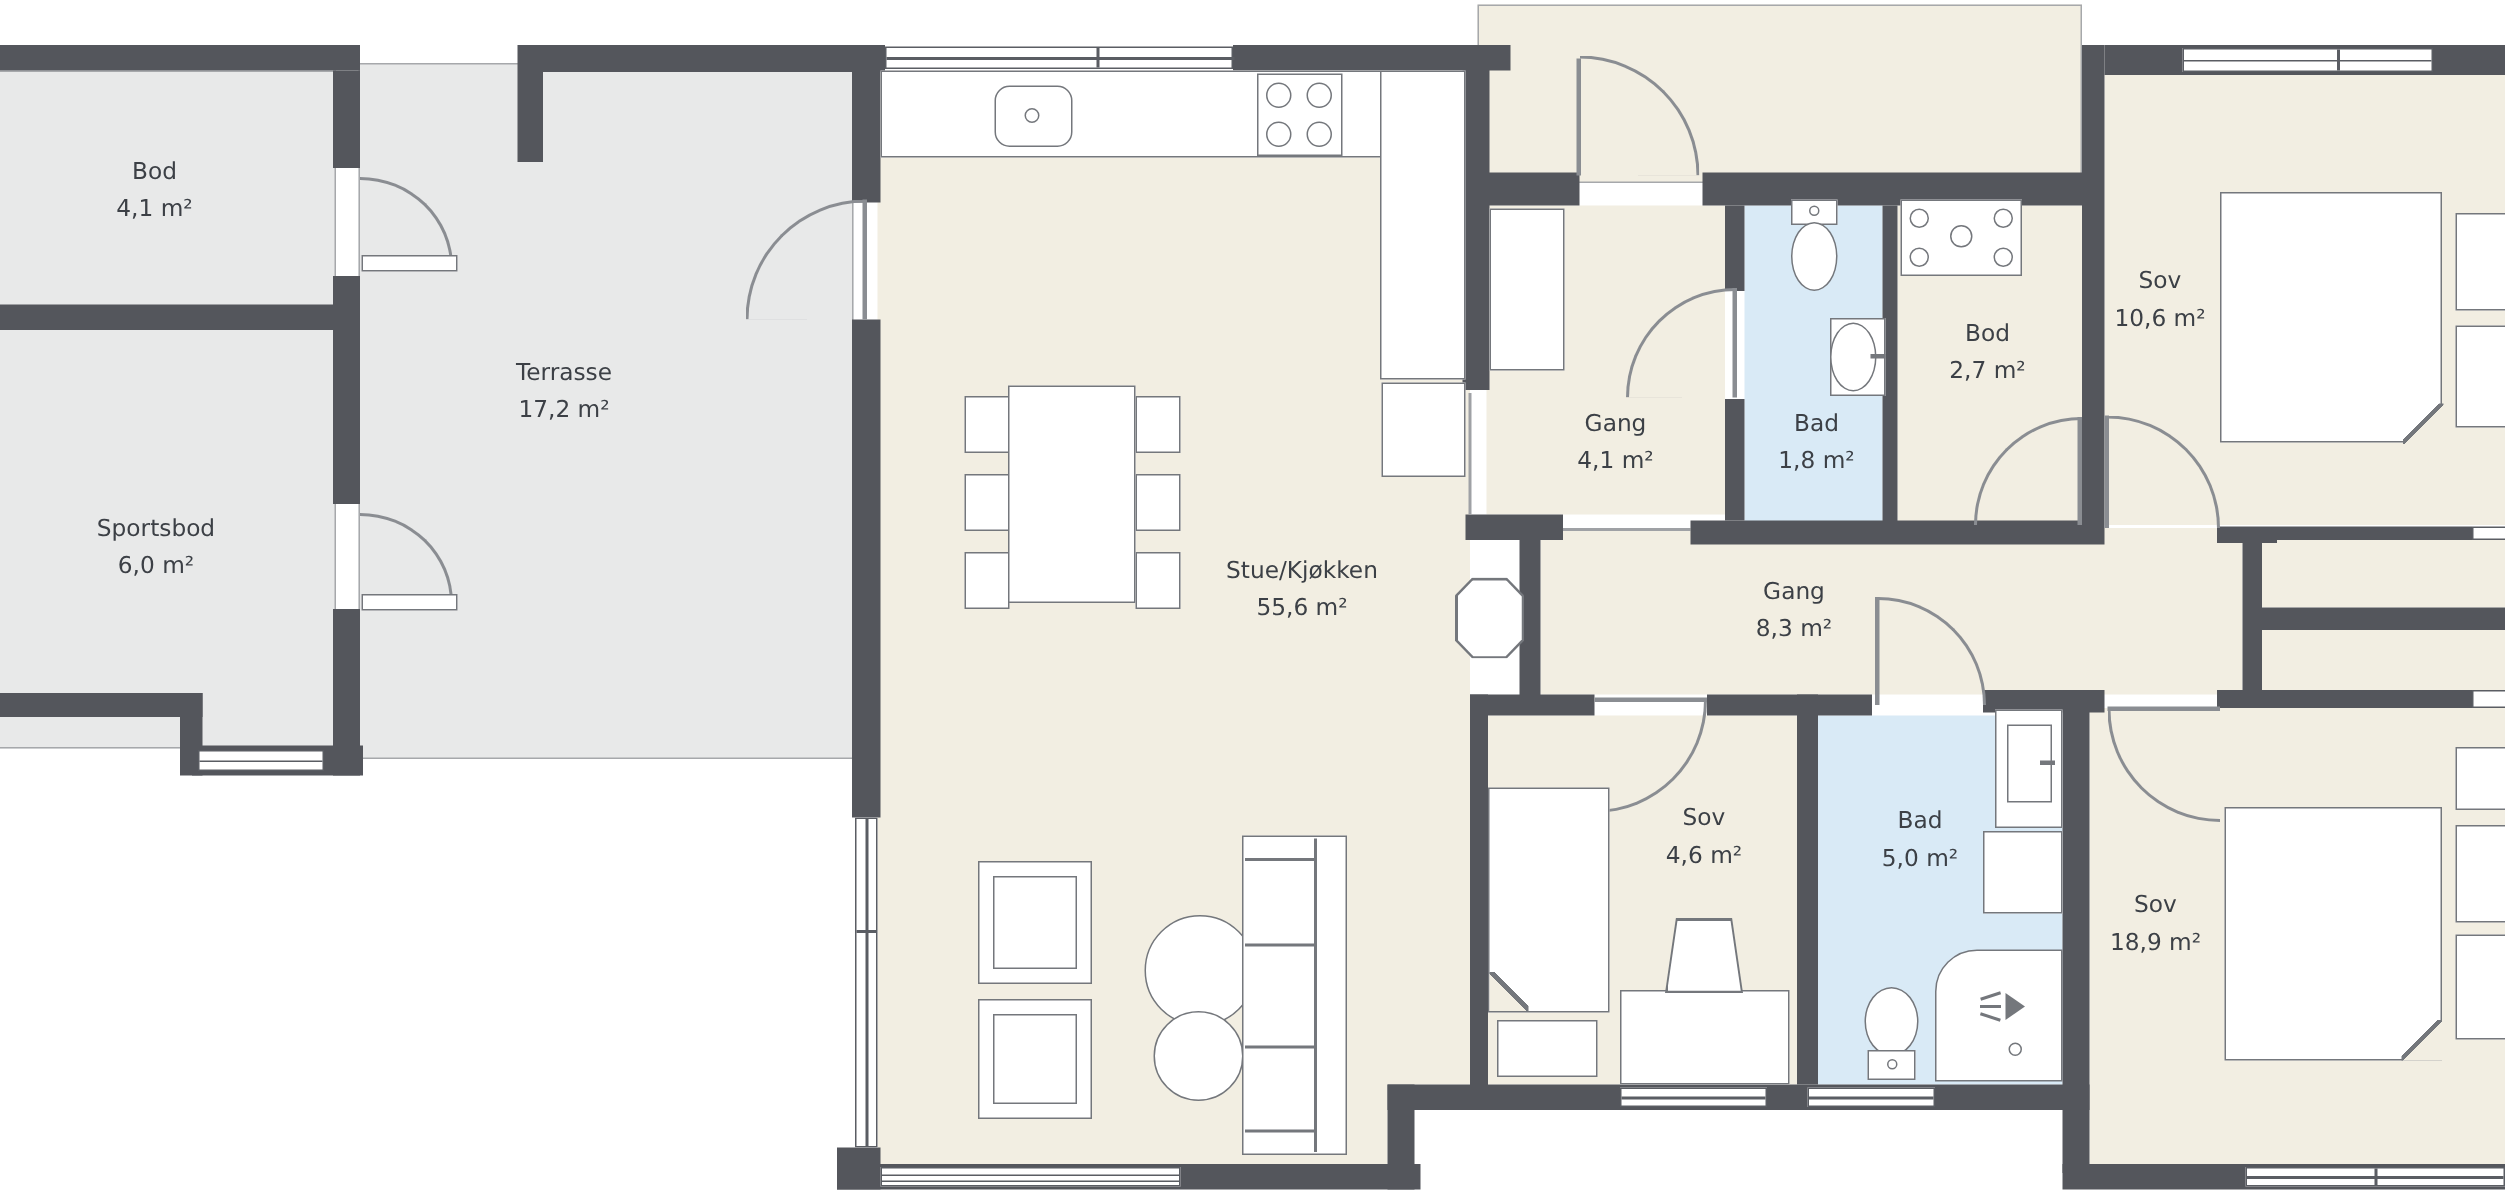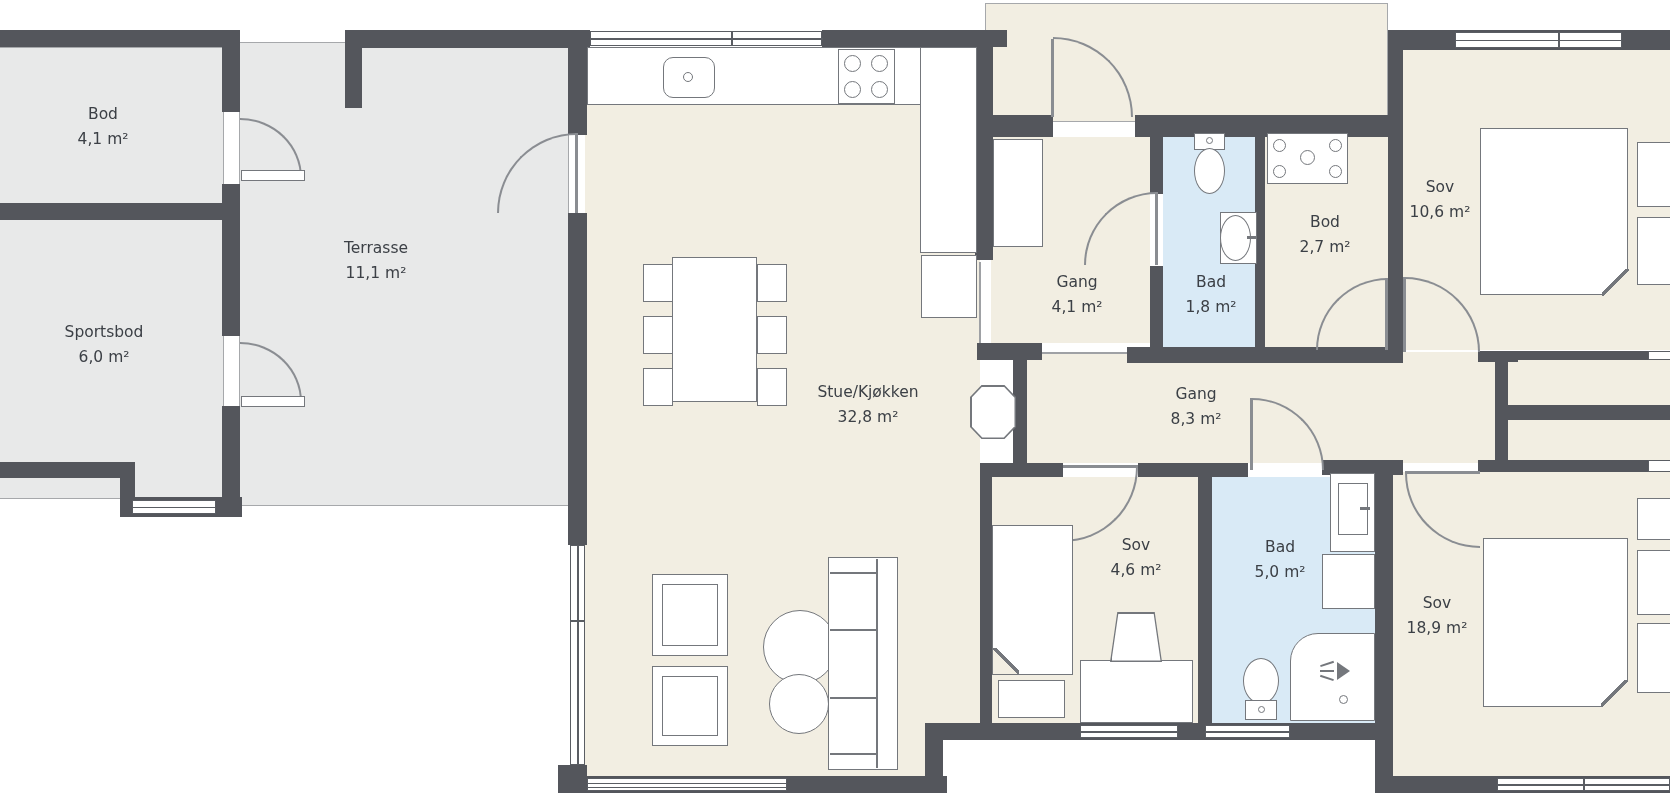--- a/index.html
+++ b/index.html
@@ -248,31 +248,31 @@
   <div class="fix" style="left:1637px;top:498px;width:36px;height:42px;"></div>
   <div class="fix" style="left:1483px;top:538px;width:145px;height:169px;"></div>
   <div class="fold-br" style="left:1601px;top:680px;width:27px;height:27px;"></div>
   <div class="fix" style="left:1637px;top:550px;width:36px;height:65px;"></div>
   <div class="fix" style="left:1637px;top:623px;width:36px;height:70px;"></div>
 
   <div class="label" style="left:103px;top:102px;">
     <div>Bod</div>
     <div>4,1 m²</div>
   </div>
-  <div class="label" style="left:104px;top:320px;">
+  <div class="label" style="left:104px;top:340px;">
     <div>Sportsbod</div>
     <div>6,0 m²</div>
   </div>
   <div class="label" style="left:376px;top:236px;">
     <div>Terrasse</div>
-    <div>11,1 m²</div>
-  </div>
-  <div class="label" style="left:868px;top:380px;">
+    <div>17,2 m²</div>
+  </div>
+  <div class="label" style="left:868px;top:368px;">
     <div>Stue/Kjøkken</div>
-    <div>32,8 m²</div>
+    <div>55,6 m²</div>
   </div>
   <div class="label" style="left:1077px;top:270px;">
     <div>Gang</div>
     <div>4,1 m²</div>
   </div>
   <div class="label" style="left:1211px;top:270px;">
     <div>Bad</div>
     <div>1,8 m²</div>
   </div>
   <div class="label" style="left:1325px;top:210px;">

